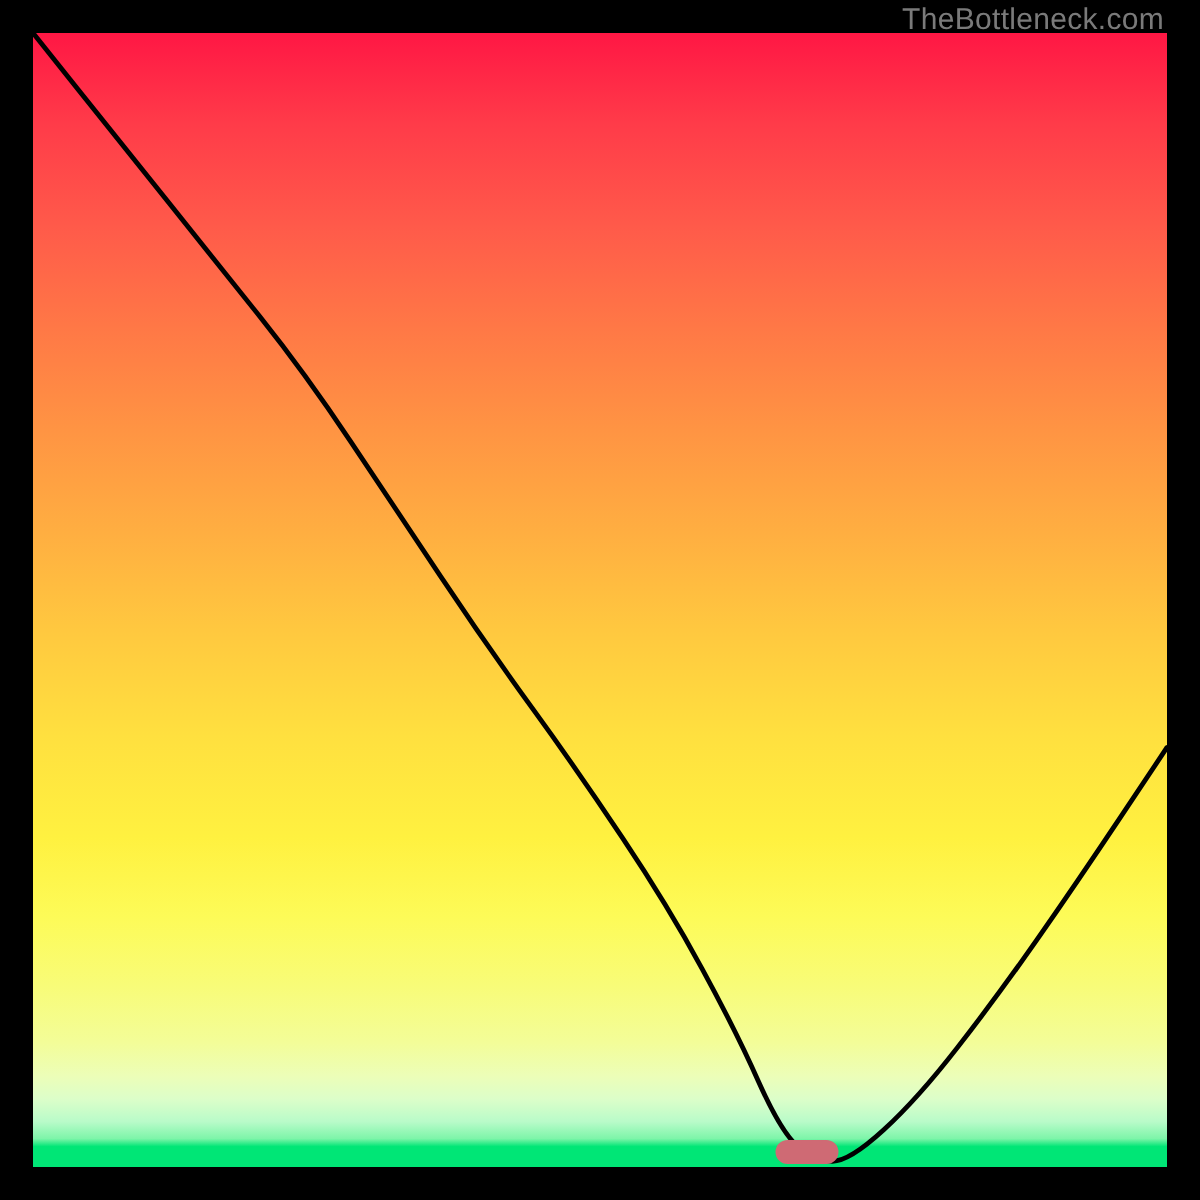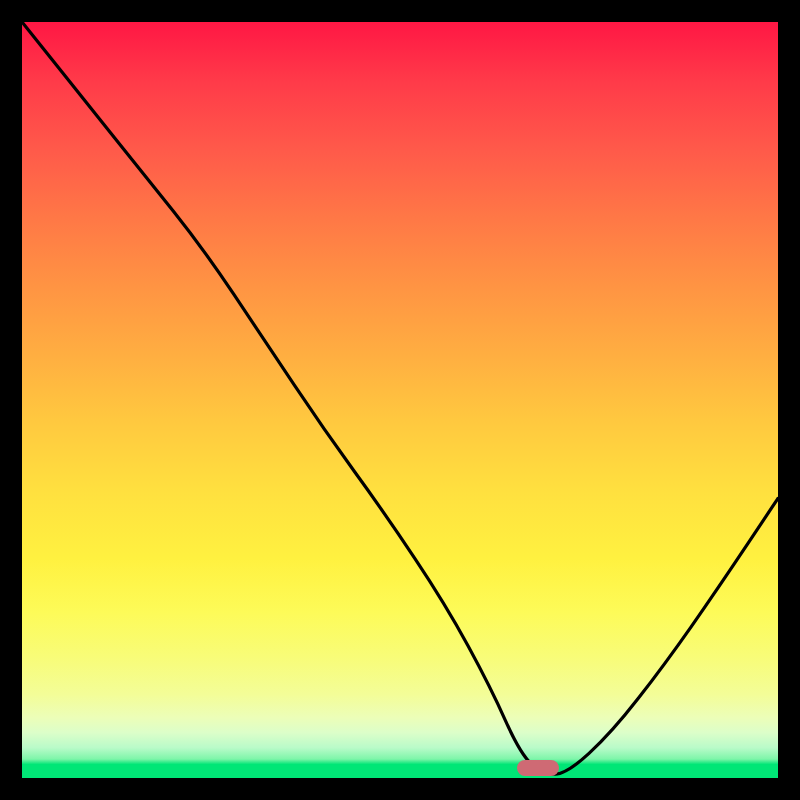--- a/index.html
+++ b/index.html
@@ -67,20 +67,21 @@
     font-size: 20px;
     font-weight: 500;
     letter-spacing: 0.2px;
   }
 </style>
 </head>
 <body>
 
 <div class="frame">
 
+  <div class="watermark">TheBottleneck.com</div>
 
   <div class="plot">
     <div class="gradient"></div>
 
     <svg class="curve" viewBox="0 0 756 756" preserveAspectRatio="none">
       <path fill="none" stroke="#000" stroke-width="3.2" stroke-linecap="round" stroke-linejoin="round" d="M 0.0 0.0 Q 0.0 0.0 30.2 37.8 Q 60.5 75.6 90.7 113.4 Q 121.0 151.2 151.2 189.0 Q 181.4 226.8 211.7 272.2 Q 241.9 317.5 272.2 362.9 Q 302.4 408.2 332.6 449.8 Q 362.9 491.4 393.1 536.8 Q 423.4 582.1 446.0 623.7 Q 468.7 665.3 483.8 699.3 Q 499.0 733.3 510.3 742.8 Q 521.6 752.2 533.0 752.2 Q 544.3 752.2 567.0 731.4 Q 589.7 710.6 616.1 676.6 Q 642.6 642.6 669.1 604.8 Q 695.5 567.0 725.8 521.6 T 756.0 476.3"></path>
     </svg>
 
     <div class="marker" style="left: 495.18px; width: 41.58px; height: 16px; bottom: 2px;"></div>
   </div>

